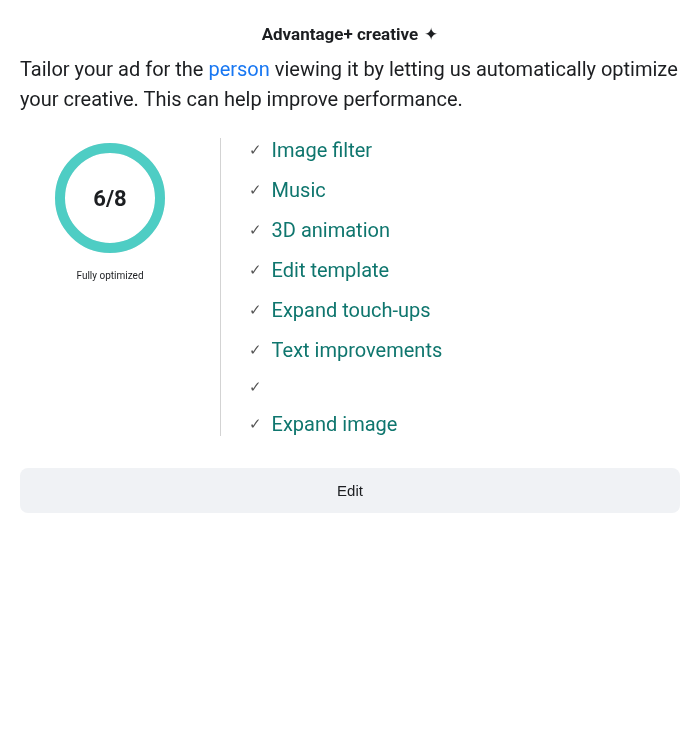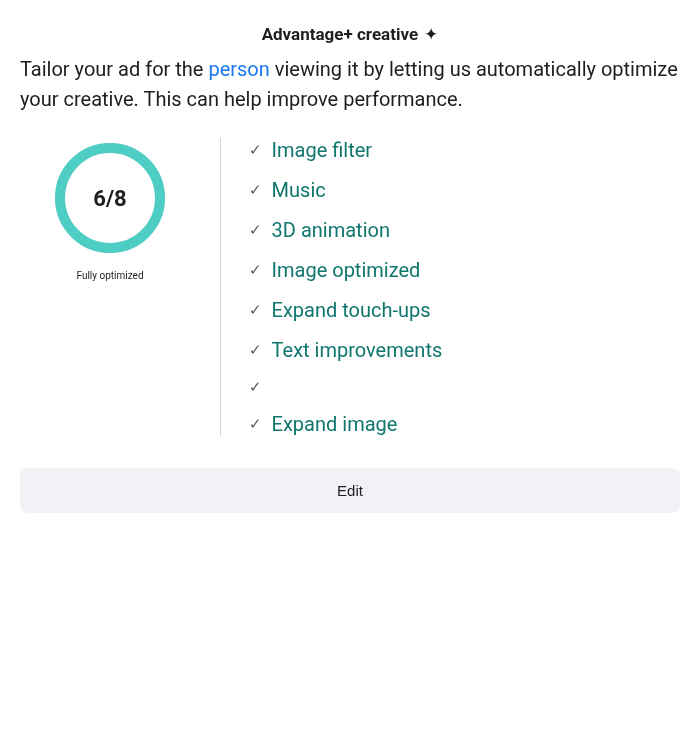--- a/index.html
+++ b/index.html
@@ -183,21 +183,21 @@
       <div class="feature-item">
         <span class="check-icon">✓</span>
         <span class="feature-label">Music</span>
       </div>
       <div class="feature-item">
         <span class="check-icon">✓</span>
         <span class="feature-label">3D animation</span>
       </div>
       <div class="feature-item">
         <span class="check-icon">✓</span>
-        <span class="feature-label">Image optimized</span>
+        <span class="feature-label">Edit template</span>
       </div>
       <div class="feature-item">
         <span class="check-icon">✓</span>
         <span class="feature-label">Expand touch-ups</span>
       </div>
       <div class="feature-item">
         <span class="check-icon">✓</span>
         <span class="feature-label">Text improvements</span>
       </div>
       <div class="feature-item">

